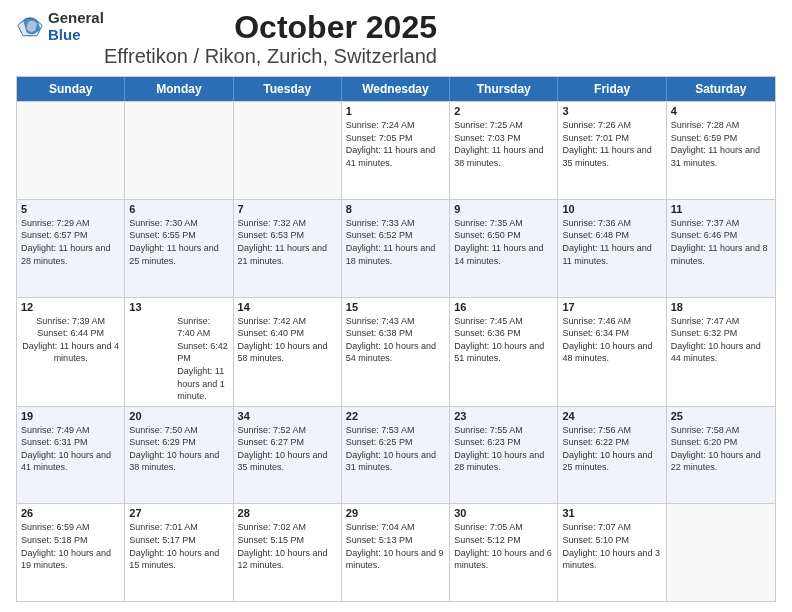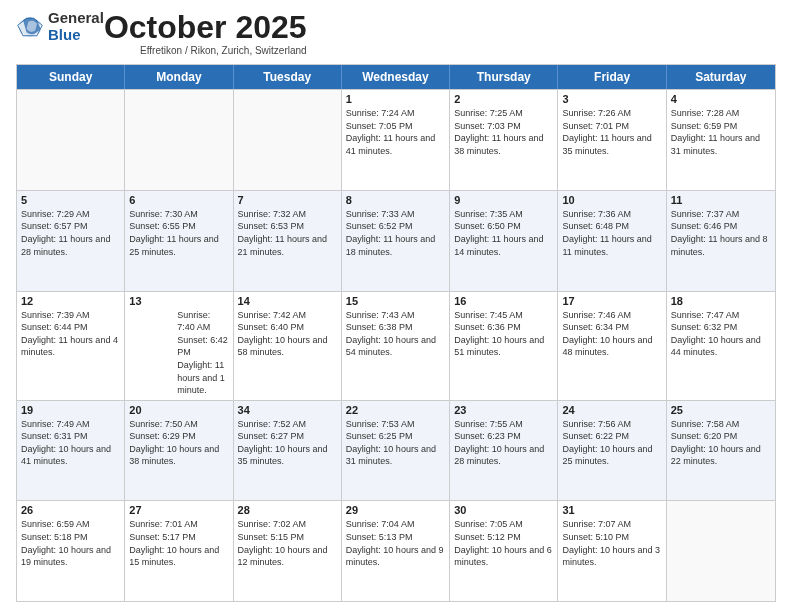--- a/index.html
+++ b/index.html
@@ -35,21 +35,21 @@
     .title-block {
       text-align: right;
     }
     .month-title {
       font-size: 32px;
       font-weight: bold;
       color: #222;
       line-height: 1.1;
     }
     .location {
-      font-size: 10px;
+      font-size: 20px;
       color: #444;
     }
     .calendar {
       flex: 1;
       display: flex;
       flex-direction: column;
       border: 1px solid #ccc;
     }
     .cal-header {
       display: grid;
@@ -205,21 +205,21 @@
           <div class="cal-cell">
             <div class="day-num">11</div>
             <div class="day-info" style="white-space: pre-line;">Sunrise: 7:37 AM
 Sunset: 6:46 PM
 Daylight: 11 hours and 8 minutes.</div>
           </div>
         </div>
         <div class="cal-row row-normal">
           <div class="cal-cell">
             <div class="day-num">12</div>
-            <div class="day-info" style="white-space: pre-line;">Sunrise: 7:39 AM
+            <div class="day-info" style="white-space: pre-line; text-align: center;">Sunrise: 7:39 AM
 Sunset: 6:44 PM
 Daylight: 11 hours and 4 minutes.</div>
           </div>
           <div class="cal-cell">
             <div class="day-num">13</div>
             <div class="day-info" style="white-space: pre-line; margin-left: 48px;">Sunrise: 7:40 AM
 Sunset: 6:42 PM
 Daylight: 11 hours and 1 minute.</div>
           </div>
           <div class="cal-cell">

